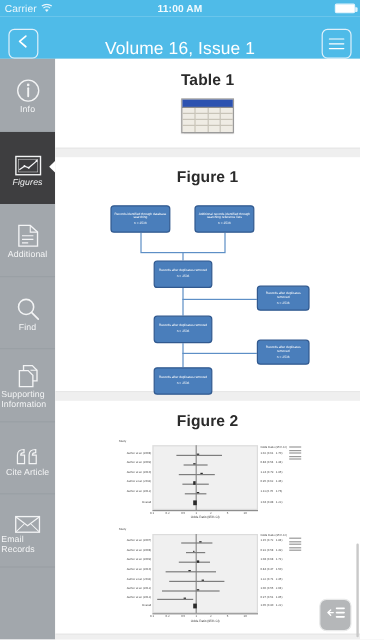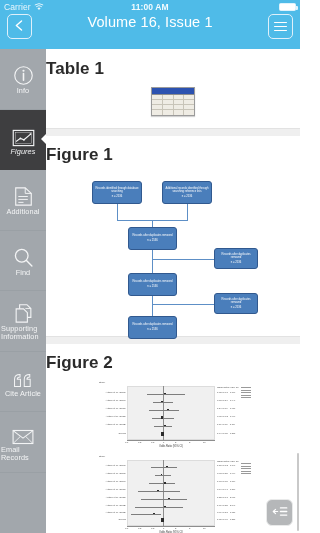--- a/index.html
+++ b/index.html
@@ -24,21 +24,21 @@
   .battery { width: 17px; height: 8px; border: 1px solid #dff3fc; border-radius: 1.5px;
              background: #ffffff; position: relative; }
   .battery:after { content: ""; position: absolute; right: -2.5px; top: 2px;
                    width: 1.5px; height: 4px; background: #dff3fc; border-radius: 0 1px 1px 0; }
   .wifi { width: 10px; height: 8px; position: relative; }
   .wifi svg { display: block; }
 
   
   .navbar {
     position: absolute; top: 14px; left: 0; width: 300px; height: 35px;
-    background: #4FBBE8; display: flex; align-items: flex-start;
+    background: #4FBBE8; display: flex; align-items: flex-end;
   }
   .nav-btn {
     width: 25px; height: 25px; border: 1.4px solid #dff0fa; border-radius: 5px;
     display: flex; align-items: center; justify-content: center; flex: none;
   }
   .nav-btn.left { margin-left: 7px; }
   .nav-btn.right { margin-right: 7px; }
   .nav-title {
     flex: 1; text-align: center; color: #ffffff; font-size: 14.5px;
     letter-spacing: .1px; white-space: nowrap; overflow: hidden;
@@ -71,21 +71,21 @@
   
   .content {
     position: absolute; top: 49px; left: 46px; width: 254px; height: 484px;
     background: #efefef; overflow: hidden;
   }
   .section {
     background: #ffffff; width: 254px; border-bottom: 1px solid #e2e2e2;
     padding: 9px 0 11px 0;
   }
   .sec-title {
-    font-size: 17px; font-weight: bold; color: #2b2b2b;
+    text-align: center; font-size: 13px; font-weight: bold; color: #2b2b2b;
     letter-spacing: .1px; margin-bottom: 8px;
   }
   .sec-gap { height: 7px; background: #efefef; width: 254px; }
   .thumb-wrap { display: flex; justify-content: center; align-items: center; }
 
   
   .tbl-thumb { width: 44px; border: 1px solid #9b9b9b; background: #efece4;
                box-shadow: 0 1px 1px rgba(0,0,0,.18); }
   .tbl-thumb .thead { height: 7px; background: #2C52B0; border-bottom: 1px solid #8c8c8c; }
   .tbl-thumb .trow { display: flex; height: 5px; }

